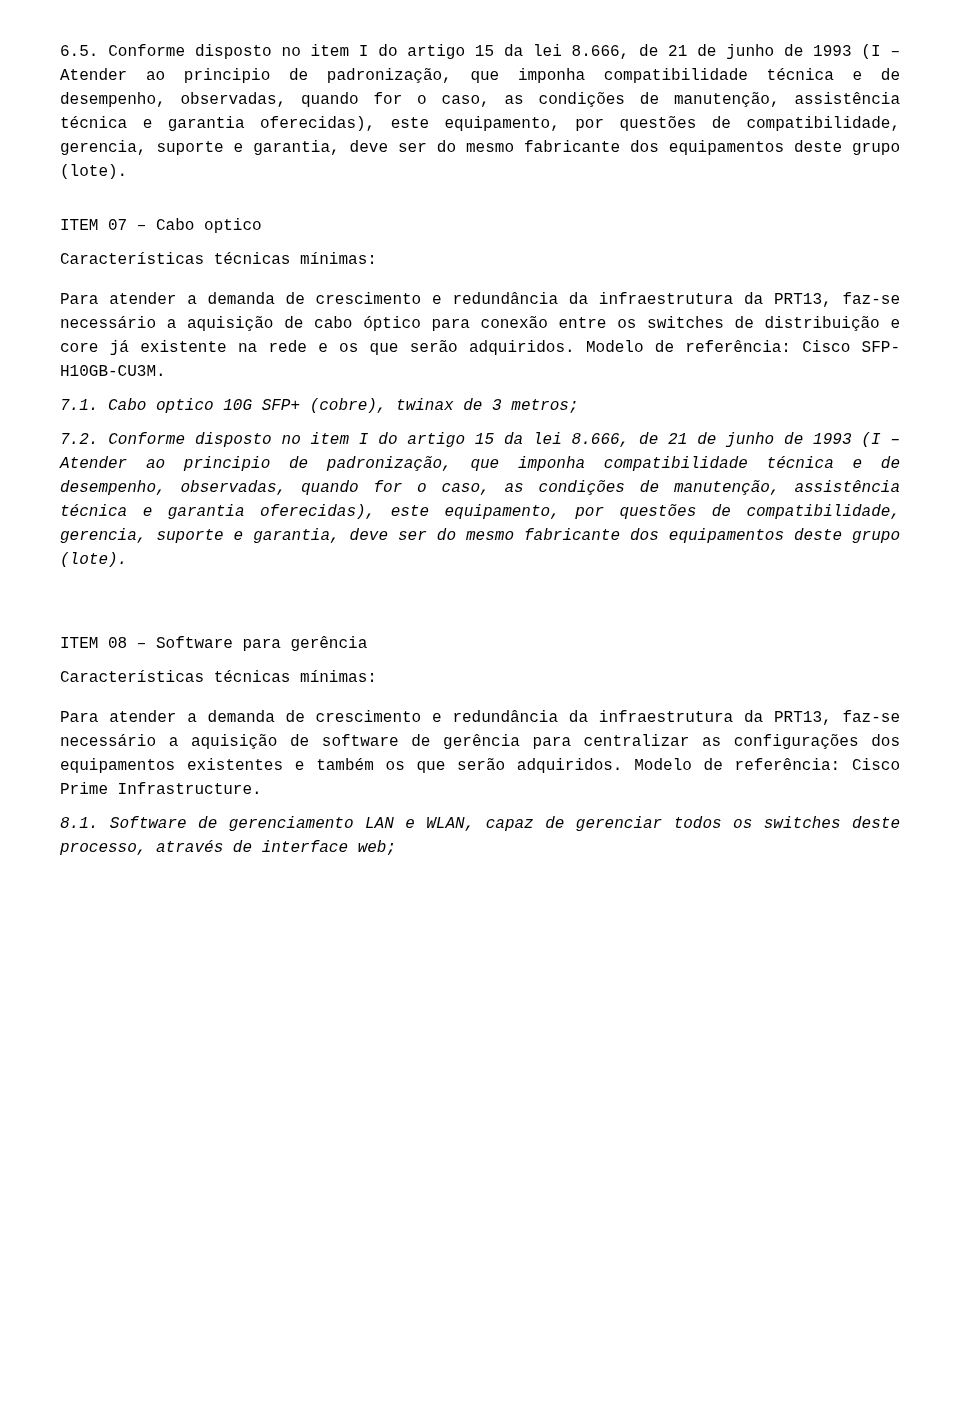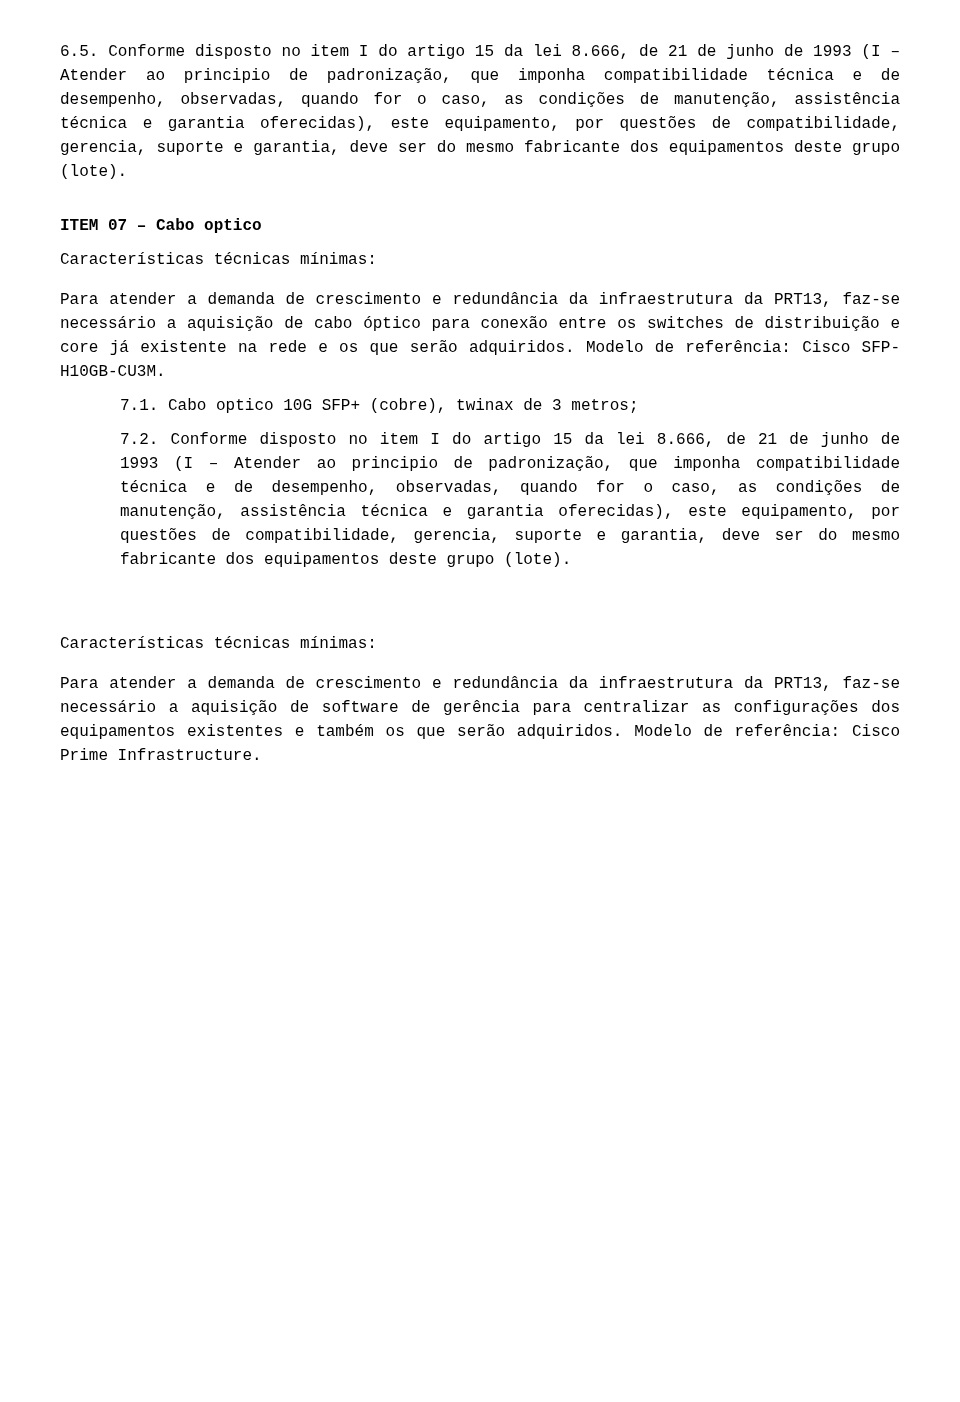--- a/index.html
+++ b/index.html
@@ -21,30 +21,30 @@
       margin-bottom: 0;
     }
     p {
       text-align: justify;
       margin-bottom: 0;
     }
     .section-gap {
       margin-top: 30px;
     }
     .item-heading {
-      font-weight: bold;
+      font-weight: normal;
       margin-top: 30px;
       margin-bottom: 10px;
     }
     .characteristics-label {
       margin-bottom: 16px;
     }
     .sub-item {
-      margin-left: 60px;
       margin-top: 10px;
+      font-style: italic;
     }
     .sub-item-text {
       text-align: justify;
     }
   </style>
 </head>
 <body>
 
 <div class="content-block">
 
@@ -58,18 +58,22 @@
     <div class="sub-item">
       <p class="sub-item-text">7.1. Cabo optico 10G SFP+ (cobre), twinax de 3 metros;</p>
     </div>
 
     <div class="sub-item">
       <p class="sub-item-text">7.2. Conforme disposto no item I do artigo 15 da lei 8.666, de 21 de junho de 1993 (I – Atender ao principio de padronização, que imponha compatibilidade técnica e de desempenho, observadas, quando for o caso, as condições de manutenção, assistência técnica e garantia oferecidas), este equipamento, por questões de compatibilidade, gerencia, suporte e garantia, deve ser do mesmo fabricante dos equipamentos deste grupo (lote).</p>
     </div>
   </div>
 
   <div class="section-gap" style="margin-top: 60px;">
+    <p class="item-heading">ITEM 08 – Software para gerência</p>
     <p class="characteristics-label">Características técnicas mínimas:</p>
     <p>Para atender a demanda de crescimento e redundância da infraestrutura da PRT13, faz-se necessário a aquisição de software de gerência para centralizar as configurações dos equipamentos existentes e também os que serão adquiridos. Modelo de referência: Cisco Prime Infrastructure.</p>
 
+    <div class="sub-item">
+      <p class="sub-item-text">8.1. Software de gerenciamento LAN e WLAN, capaz de gerenciar todos os switches deste processo, através de interface web;</p>
+    </div>
   </div>
 
 </div>
 
 </body></html>

